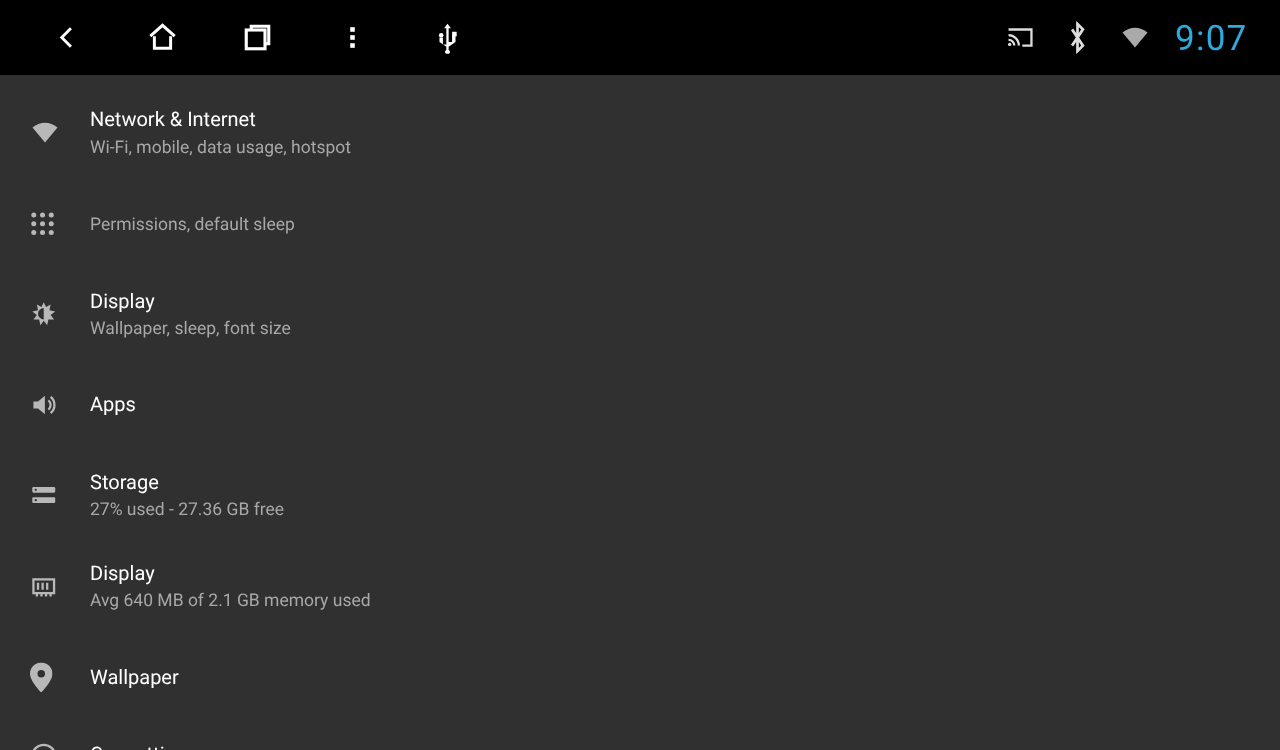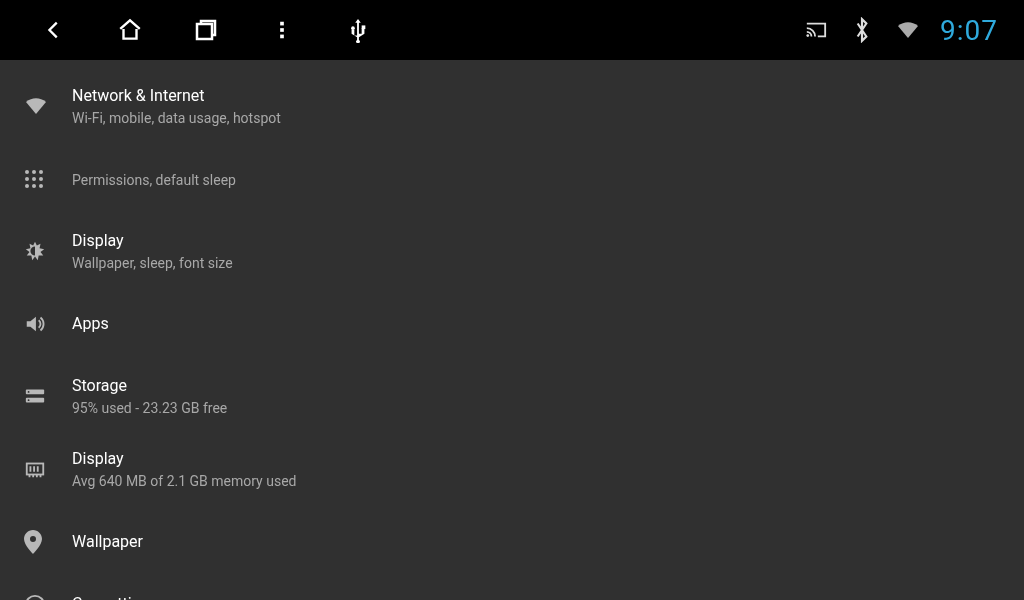--- a/index.html
+++ b/index.html
@@ -206,21 +206,21 @@
     <div class="setting-icon">
       <svg width="22" height="18" viewBox="0 0 24 18" fill="#b8b8b8">
           <rect x="2" y="2" width="20" height="5" rx="1"></rect>
           <rect x="2" y="11" width="20" height="5" rx="1"></rect>
           <circle cx="5" cy="4.5" r="1" fill="#303030"></circle>
           <circle cx="5" cy="13.5" r="1" fill="#303030"></circle>
         </svg>
     </div>
     <div class="setting-text">
       <div class="setting-title">Storage</div>
-      <div class="setting-subtitle">95% used - 23.23 GB free</div>
+      <div class="setting-subtitle">27% used - 27.36 GB free</div>
     </div>
   </div>
 
   <div class="setting-item">
     <div class="setting-icon">
       <svg width="22" height="18" viewBox="0 0 24 18" fill="none" stroke="#b8b8b8" stroke-width="2">
           <rect x="3" y="3" width="18" height="12"></rect>
           <line x1="6" y1="15" x2="6" y2="18"></line>
           <line x1="10" y1="15" x2="10" y2="18"></line>
           <line x1="14" y1="15" x2="14" y2="18"></line>

